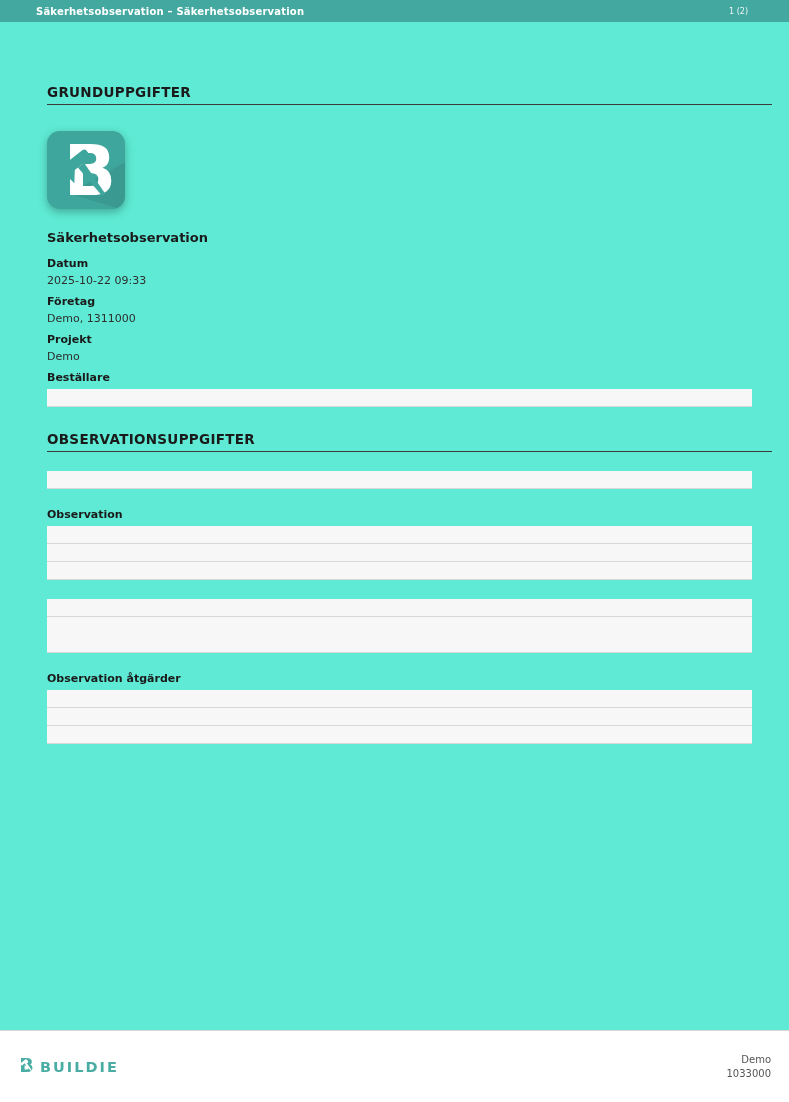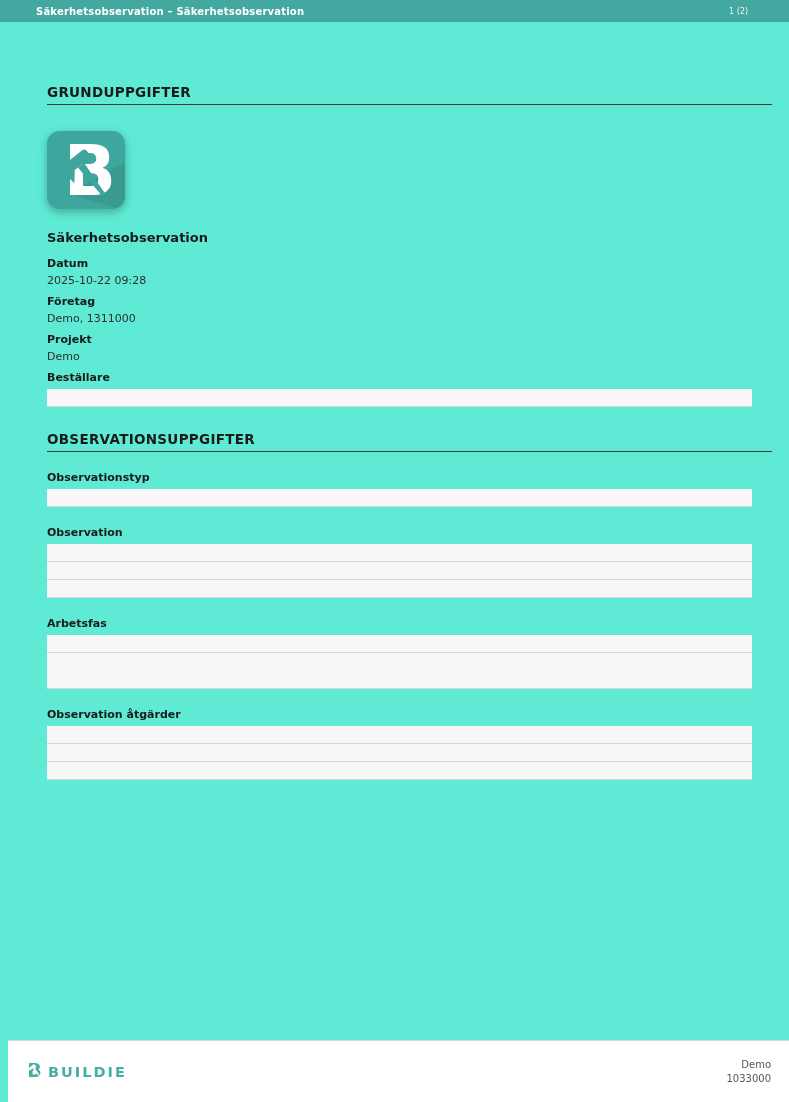--- a/index.html
+++ b/index.html
@@ -91,22 +91,22 @@
   }
   .field-bar.tall { height: 36px; }
   .bar-gap { margin-top: 4px; }
 
   .fgroup { margin-top: 19px; }
   .fgroup .field-label { margin-bottom: 4px; }
 
   
   .footer {
     position: absolute;
-    left: 8px; right: 0; bottom: 0;
-    height: 62px;
+    left: 0; right: 0; bottom: 0;
+    height: 72px;
     border-top: 1px solid #d8d8d8;
     display: flex;
     align-items: center;
     justify-content: space-between;
     padding: 0 18px;
     background: #ffffff;
   }
   .brand {
     display: flex;
     align-items: center;
@@ -158,54 +158,52 @@
             </g>
           </g>
         </svg>
       </div>
 
       <h3 class="form-title">Säkerhetsobservation</h3>
 
       <div class="info-list">
         <div class="info-pair">
           <div class="field-label">Datum</div>
-          <div class="field-value">2025-10-22 09:28</div>
+          <div class="field-value">2025-10-22 09:33</div>
         </div>
         <div class="info-pair">
           <div class="field-label">Företag</div>
           <div class="field-value">Demo, 1311000</div>
         </div>
         <div class="info-pair">
           <div class="field-label">Projekt</div>
           <div class="field-value">Demo</div>
         </div>
         <div class="info-pair">
           <div class="field-label">Beställare</div>
           <div class="field-bar bar-gap"></div>
         </div>
       </div>
     </section>
 
     <section>
       <h2 class="section-heading heading-2">OBSERVATIONSUPPGIFTER</h2>
 
       <div class="fgroup">
-        <div class="field-label">Observationstyp</div>
         <div class="field-bar"></div>
       </div>
 
       <div class="fgroup">
         <div class="field-label">Observation</div>
         <div class="field-bar"></div>
         <div class="field-bar"></div>
         <div class="field-bar"></div>
       </div>
 
       <div class="fgroup">
-        <div class="field-label">Arbetsfas</div>
         <div class="field-bar"></div>
         <div class="field-bar tall"></div>
       </div>
 
       <div class="fgroup">
         <div class="field-label">Observation åtgärder</div>
         <div class="field-bar"></div>
         <div class="field-bar"></div>
         <div class="field-bar"></div>
       </div>

